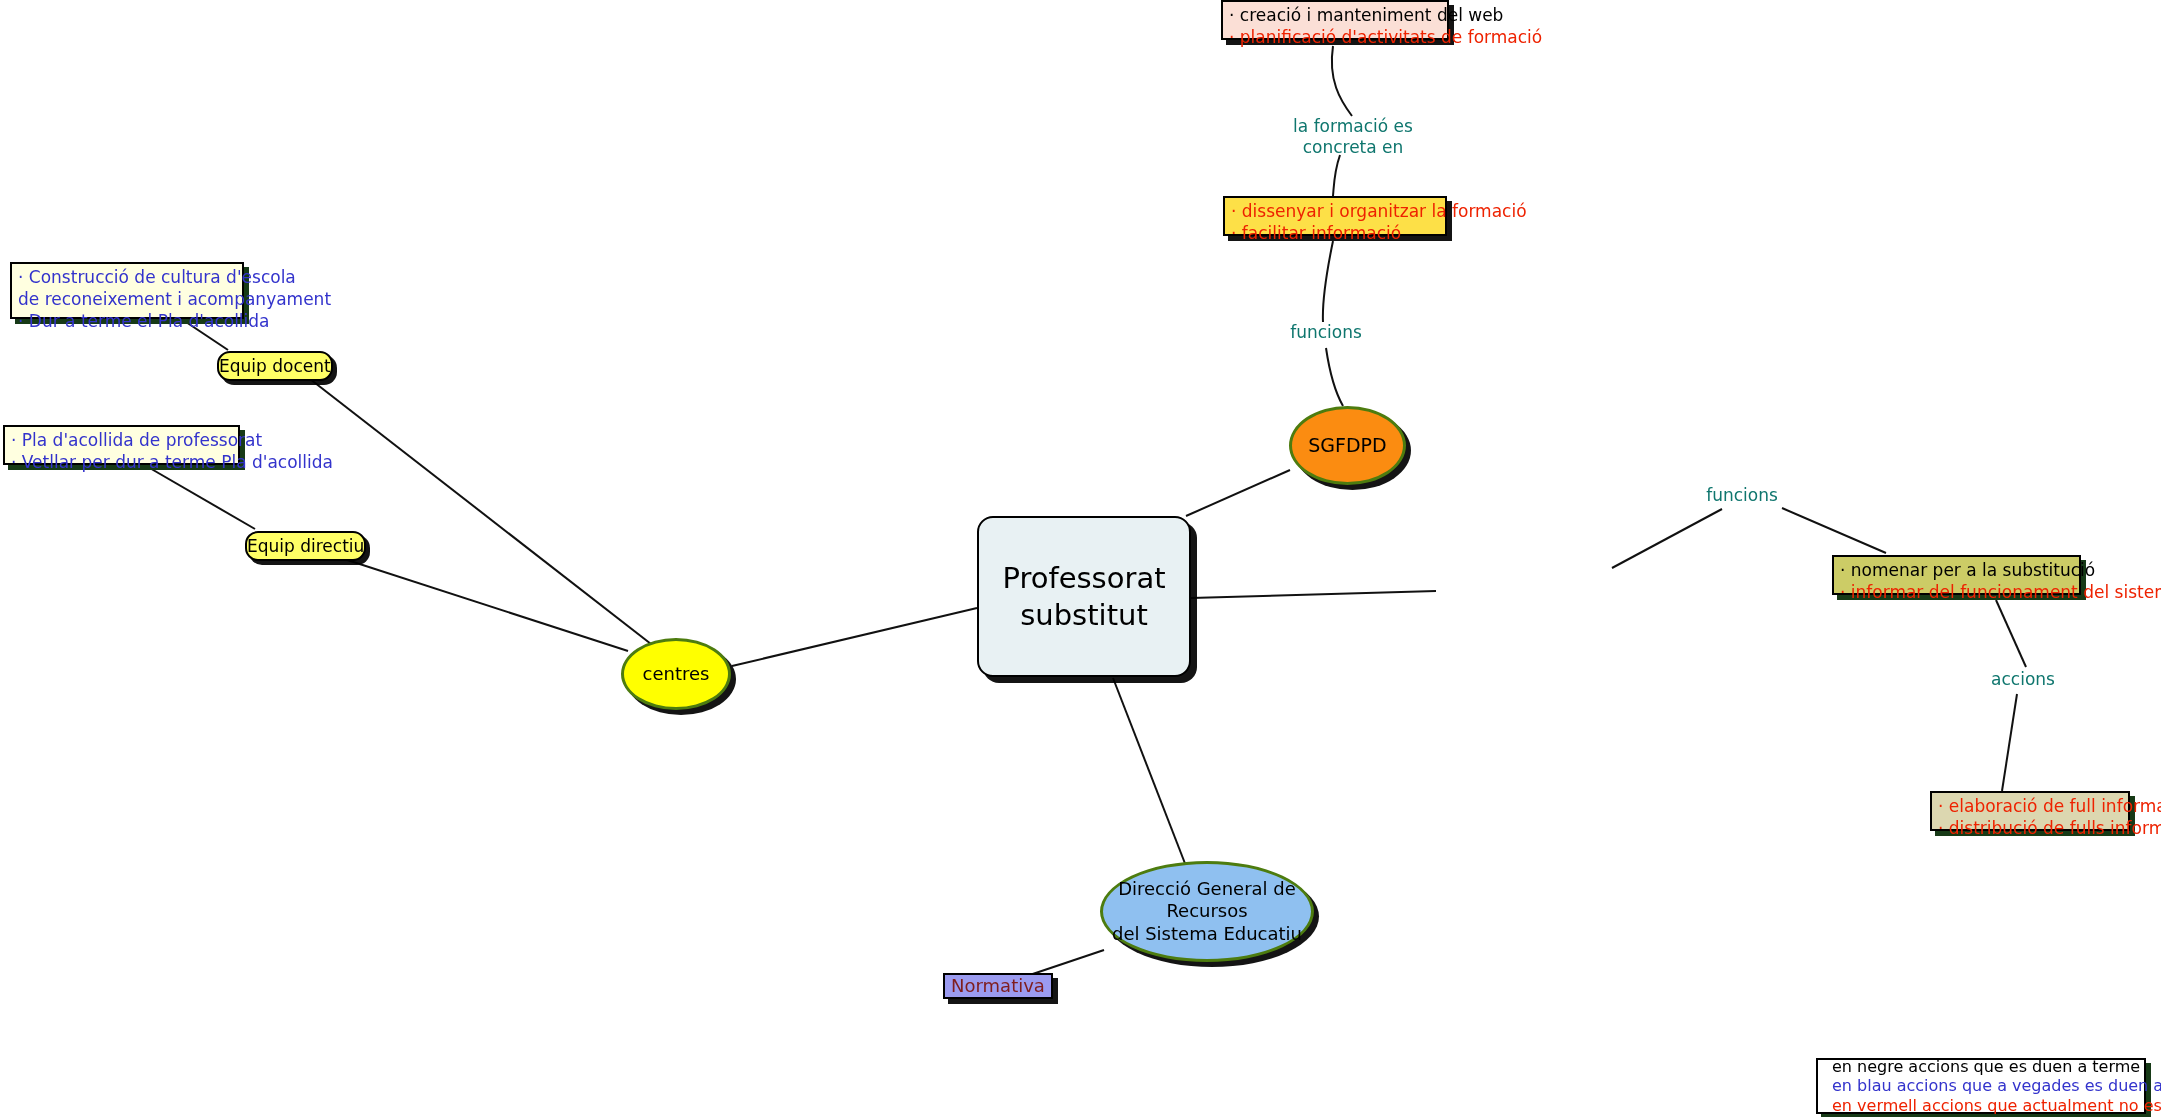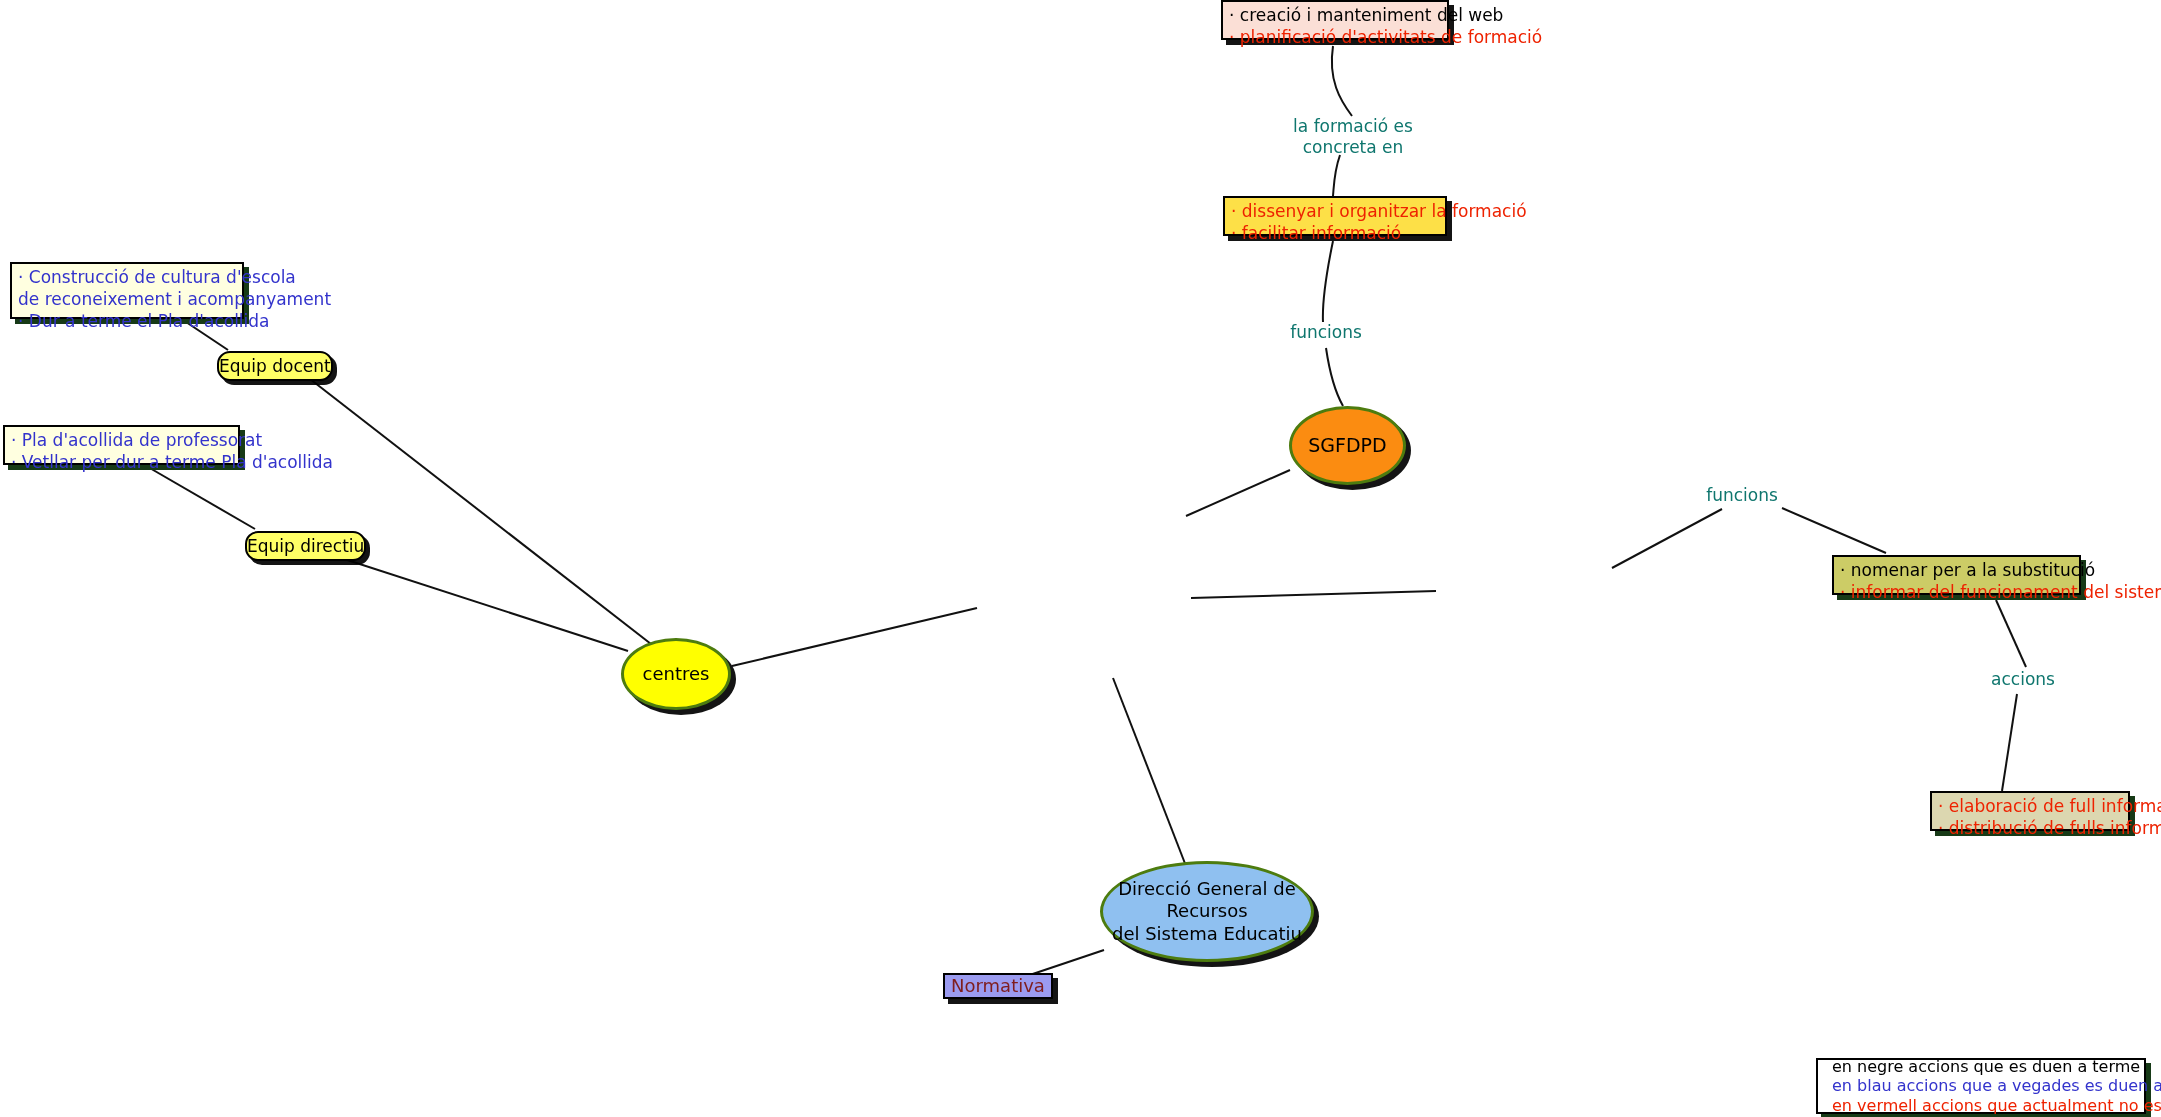--- a/index.html
+++ b/index.html
@@ -209,20 +209,26 @@
   </div>
 
   <div class="edgelabel" style="left:1276px;top:322px;width:100px;">
     <div>funcions</div>
   </div>
 
   <div class="node ellipse" id="node-sgfdpd">
     <span>SGFDPD</span>
   </div>
 
+  <div class="node rrect" id="node-professorat-substitut">
+    <span>
+      <span>Professorat</span><br>
+      <span>substitut</span>
+    </span>
+  </div>
 
   <div class="node ellipse" id="node-centres">
     <span>centres</span>
   </div>
 
 
   <div class="node ellipse" id="node-dgrse">
     <span>
       <span>Direcció General de Recursos</span><br>
       <span>del Sistema Educatiu</span>

